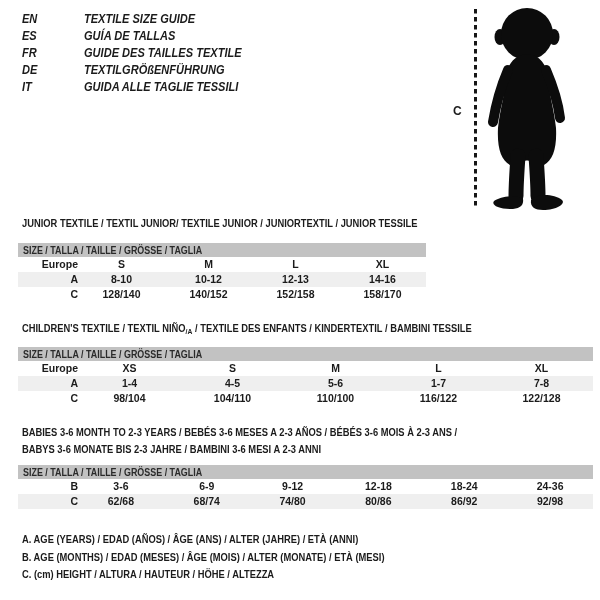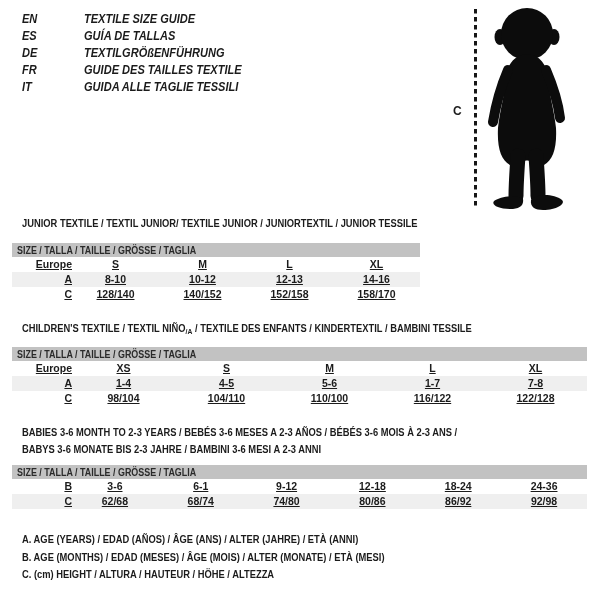--- a/index.html
+++ b/index.html
@@ -26,21 +26,21 @@
   .c-label{position:absolute;left:3px;top:100px;font-size:12px;}
 
   
   .sec-title{position:absolute;left:22px;font-size:11px;line-height:17px;white-space:nowrap;}
   .title-junior{top:215px;}
   .title-children{top:320px;}
   .title-babies{top:424px;}
   .sub{display:inline-block;font-size:8px;vertical-align:-2px;}
 
   
-  .tbl{position:absolute;left:12px;text-decoration:underline;}
+  .tbl{position:absolute;left:18px;}
   .tbl-junior{top:243px;width:408px;}
   .tbl-children{top:347px;width:575px;}
   .tbl-babies{top:465px;width:575px;}
   .thead{background:var(--bar-color);height:14px;line-height:14px;font-size:10.5px;color:#2a2a2a;padding-left:5px;}
   .trow{display:flex;height:15px;line-height:15.5px;font-size:10.5px;}
   .trow.shaded{background:var(--shade-color);}
   .tlabel{width:55px;flex:none;padding-left:5px;text-align:right;}
   .tcell{flex:1;text-align:center;}
 
   
@@ -55,26 +55,26 @@
   <div class="lang-block">
     <div class="lang-row">
       <span class="lang-code"><span class="cond">EN</span></span>
       <span class="lang-label"><span class="cond">TEXTILE SIZE GUIDE</span></span>
     </div>
     <div class="lang-row">
       <span class="lang-code"><span class="cond">ES</span></span>
       <span class="lang-label"><span class="cond">GUÍA DE TALLAS</span></span>
     </div>
     <div class="lang-row">
+      <span class="lang-code"><span class="cond">FR</span></span>
+      <span class="lang-label"><span class="cond">GUIDE DES TAILLES TEXTILE</span></span>
+    </div>
+    <div class="lang-row">
       <span class="lang-code"><span class="cond">DE</span></span>
       <span class="lang-label"><span class="cond">TEXTILGRÖßENFÜHRUNG</span></span>
-    </div>
-    <div class="lang-row">
-      <span class="lang-code"><span class="cond">FR</span></span>
-      <span class="lang-label"><span class="cond">GUIDE DES TAILLES TEXTILE</span></span>
     </div>
     <div class="lang-row">
       <span class="lang-code"><span class="cond">IT</span></span>
       <span class="lang-label"><span class="cond">GUIDA ALLE TAGLIE TESSILI</span></span>
     </div>
   </div>
 
   <div class="figure">
     <span class="c-label">C</span>
     <svg width="148" height="212" viewBox="0 0 148 212">
@@ -166,21 +166,21 @@
     <div><span class="cond">BABYS 3-6 MONATE BIS 2-3 JAHRE / BAMBINI 3-6 MESI A 2-3 ANNI</span></div>
   </div>
   <div class="tbl tbl-babies">
     <div class="thead">
       <span class="cond">SIZE / TALLA / TAILLE / GRÖSSE / TAGLIA</span>
     </div>
     <div>
         <div class="trow">
           <span class="tlabel">B</span>
           <span class="tcell">3-6</span>
-          <span class="tcell">6-1</span>
+          <span class="tcell">6-9</span>
           <span class="tcell">9-12</span>
           <span class="tcell">12-18</span>
           <span class="tcell">18-24</span>
           <span class="tcell">24-36</span>
         </div>
         <div class="trow shaded">
           <span class="tlabel">C</span>
           <span class="tcell">62/68</span>
           <span class="tcell">68/74</span>
           <span class="tcell">74/80</span>

